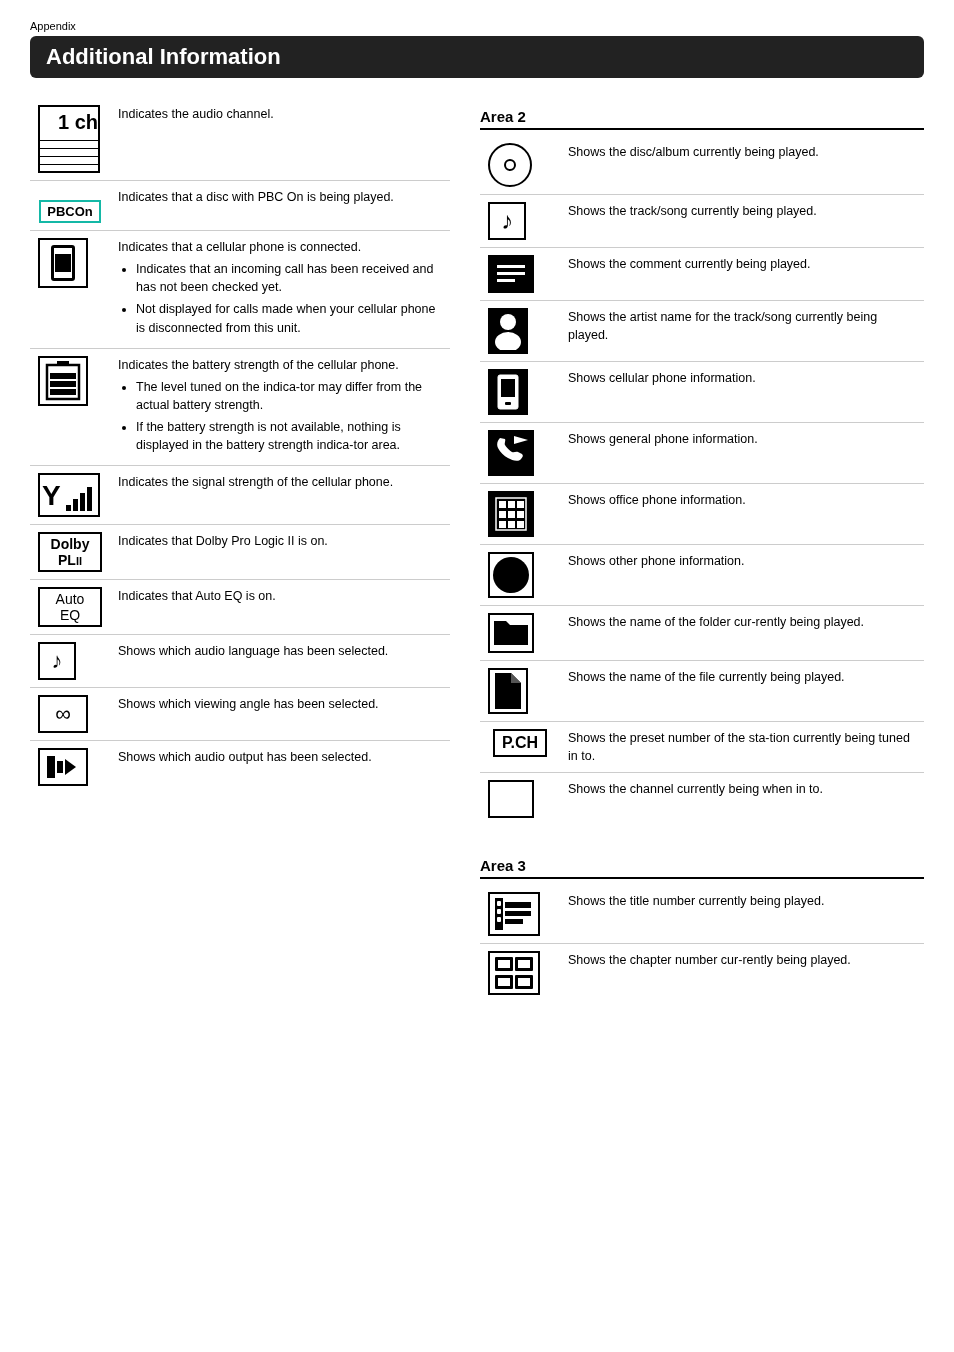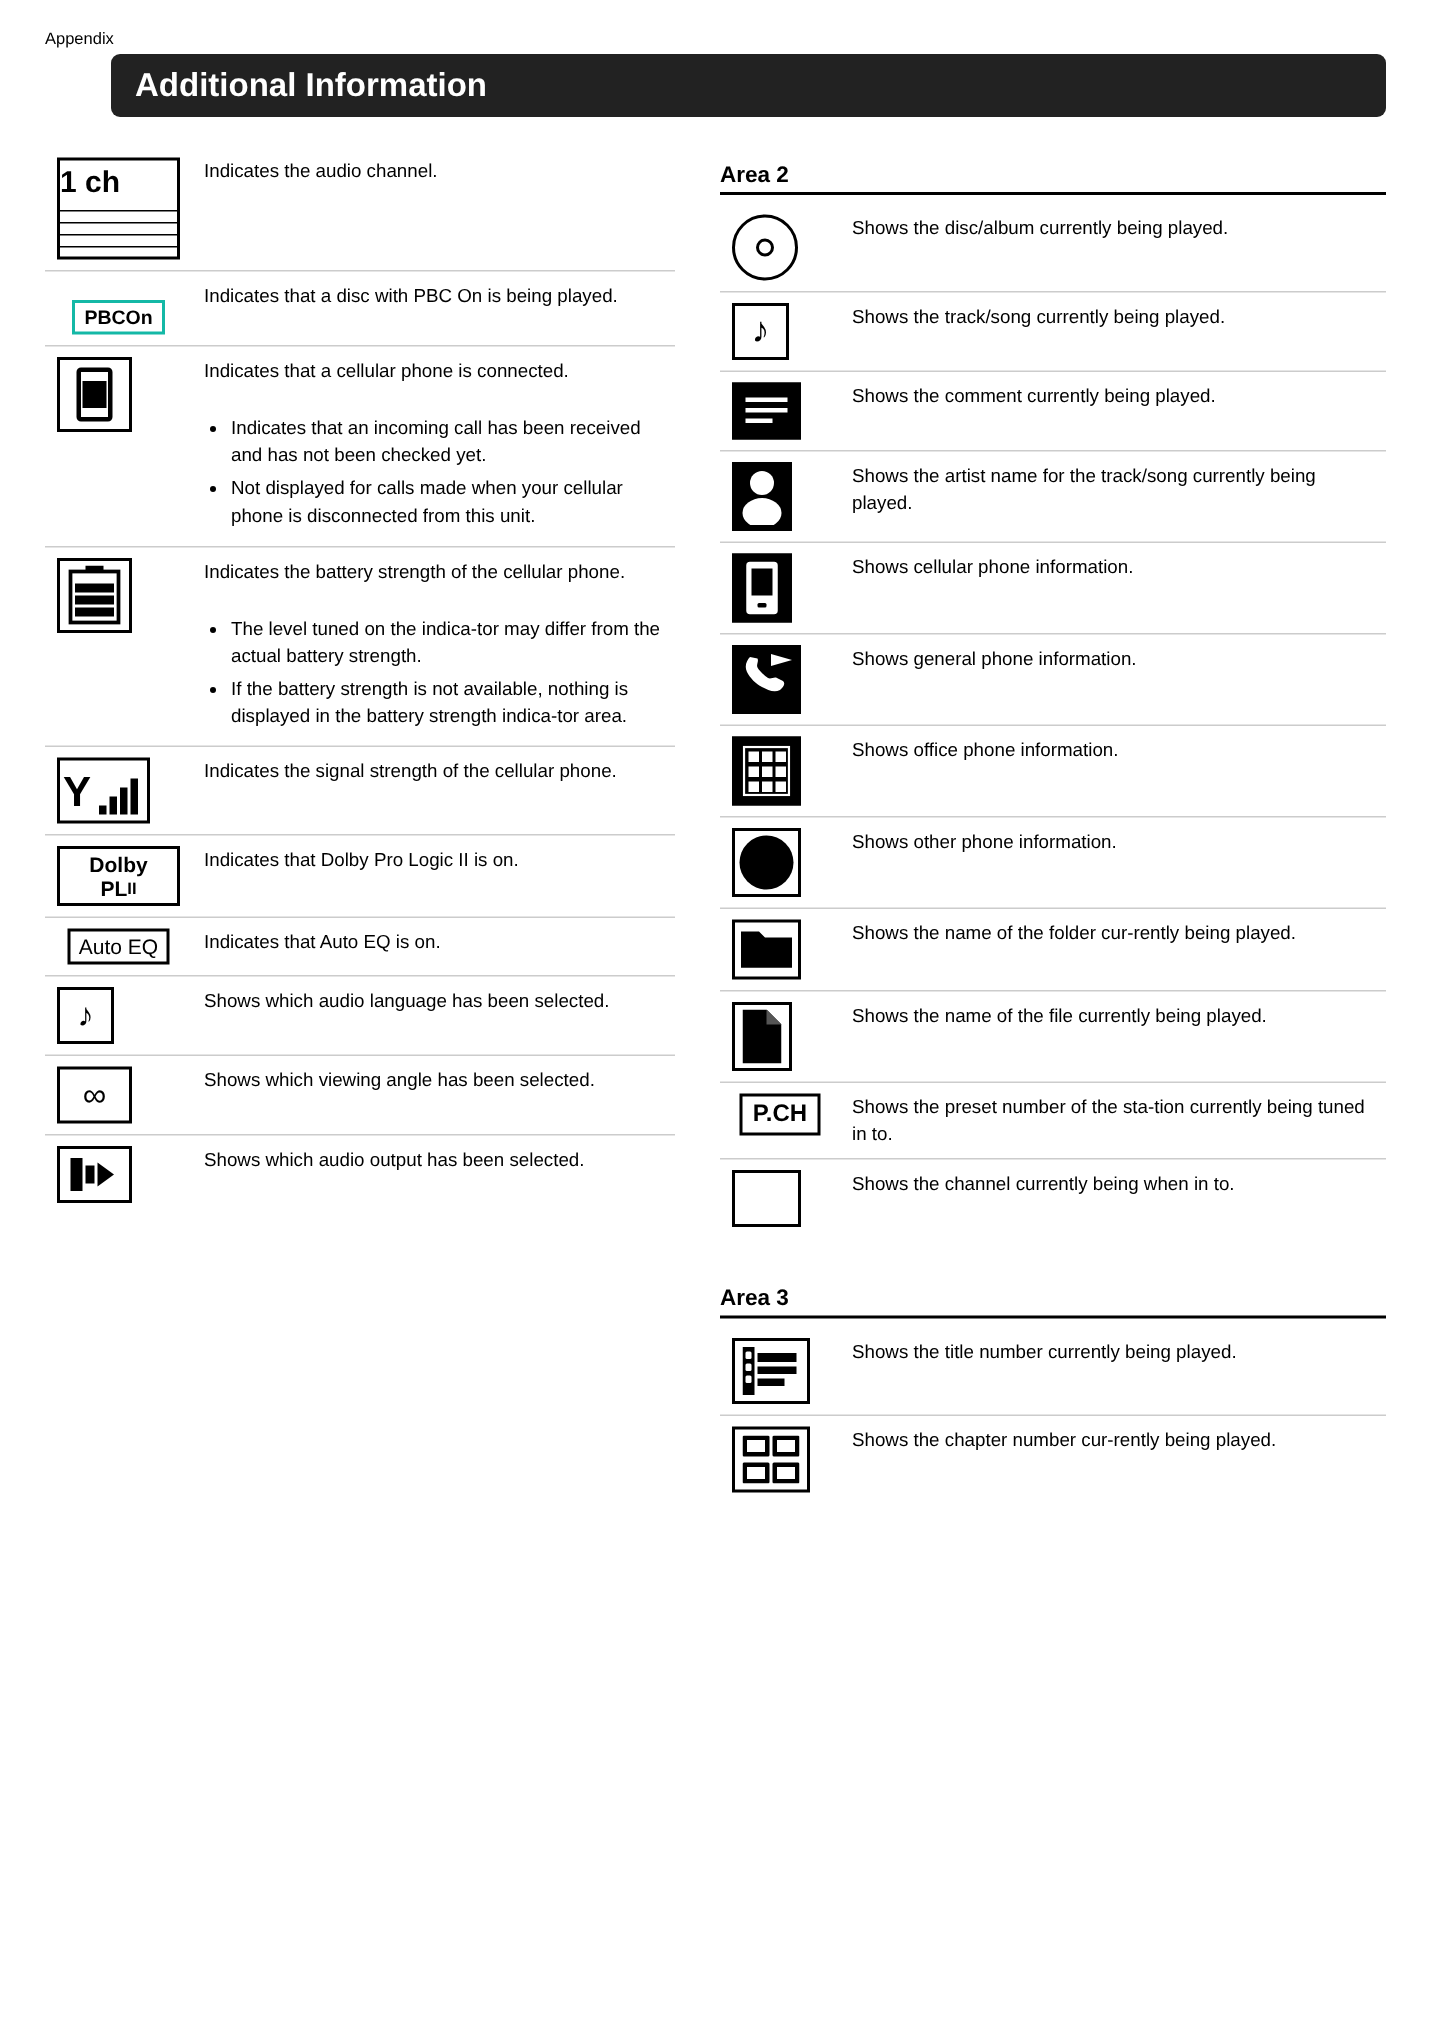--- a/index.html
+++ b/index.html
@@ -22,21 +22,20 @@
     .page-header {
       background: #222;
       color: #fff;
       padding: 8px 16px;
       border-radius: 6px;
       font-size: 22px;
       font-weight: bold;
       margin-bottom: 20px;
       display: flex;
       align-items: center;
-      margin-left: 44px;
     }
     .content-area {
       display: flex;
       gap: 30px;
     }
     .left-col {
       width: 420px;
     }
     .right-col {
       flex: 1;
@@ -64,29 +63,29 @@
     }
     .area-header {
       font-size: 15px;
       font-weight: bold;
       margin-bottom: 6px;
       margin-top: 10px;
       border-bottom: 2px solid #000;
       padding-bottom: 3px;
     }
     .icon-1ch {
-      width: 82px;
+      width: 62px;
       height: 68px;
       border: 2px solid #000;
       font-size: 20px;
       font-weight: bold;
       font-family: Arial, sans-serif;
       display: flex;
       flex-direction: column;
-      align-items: flex-start;
+      align-items: flex-end;
       justify-content: flex-start;
       padding-top: 4px;
     }
     .icon-pbc {
       border: 2px solid #14b8a6;
       padding: 2px 6px;
       font-size: 13px;
       font-weight: bold;
       display: inline-block;
       margin-top: 12px;
@@ -163,21 +162,21 @@
       height: 38px;
       border: 2px solid #000;
       display: flex;
       align-items: center;
       justify-content: center;
       font-size: 20px;
     }
     .bullet-list {
       list-style: disc;
       padding-left: 18px;
-      margin-top: 20px;
+      margin-top: 4px;
     }
     .bullet-list li {
       margin-bottom: 4px;
       font-size: 12.5px;
       line-height: 1.45;
     }
     .page-footer {
       display: flex;
       align-items: center;
       margin-top: 20px;

